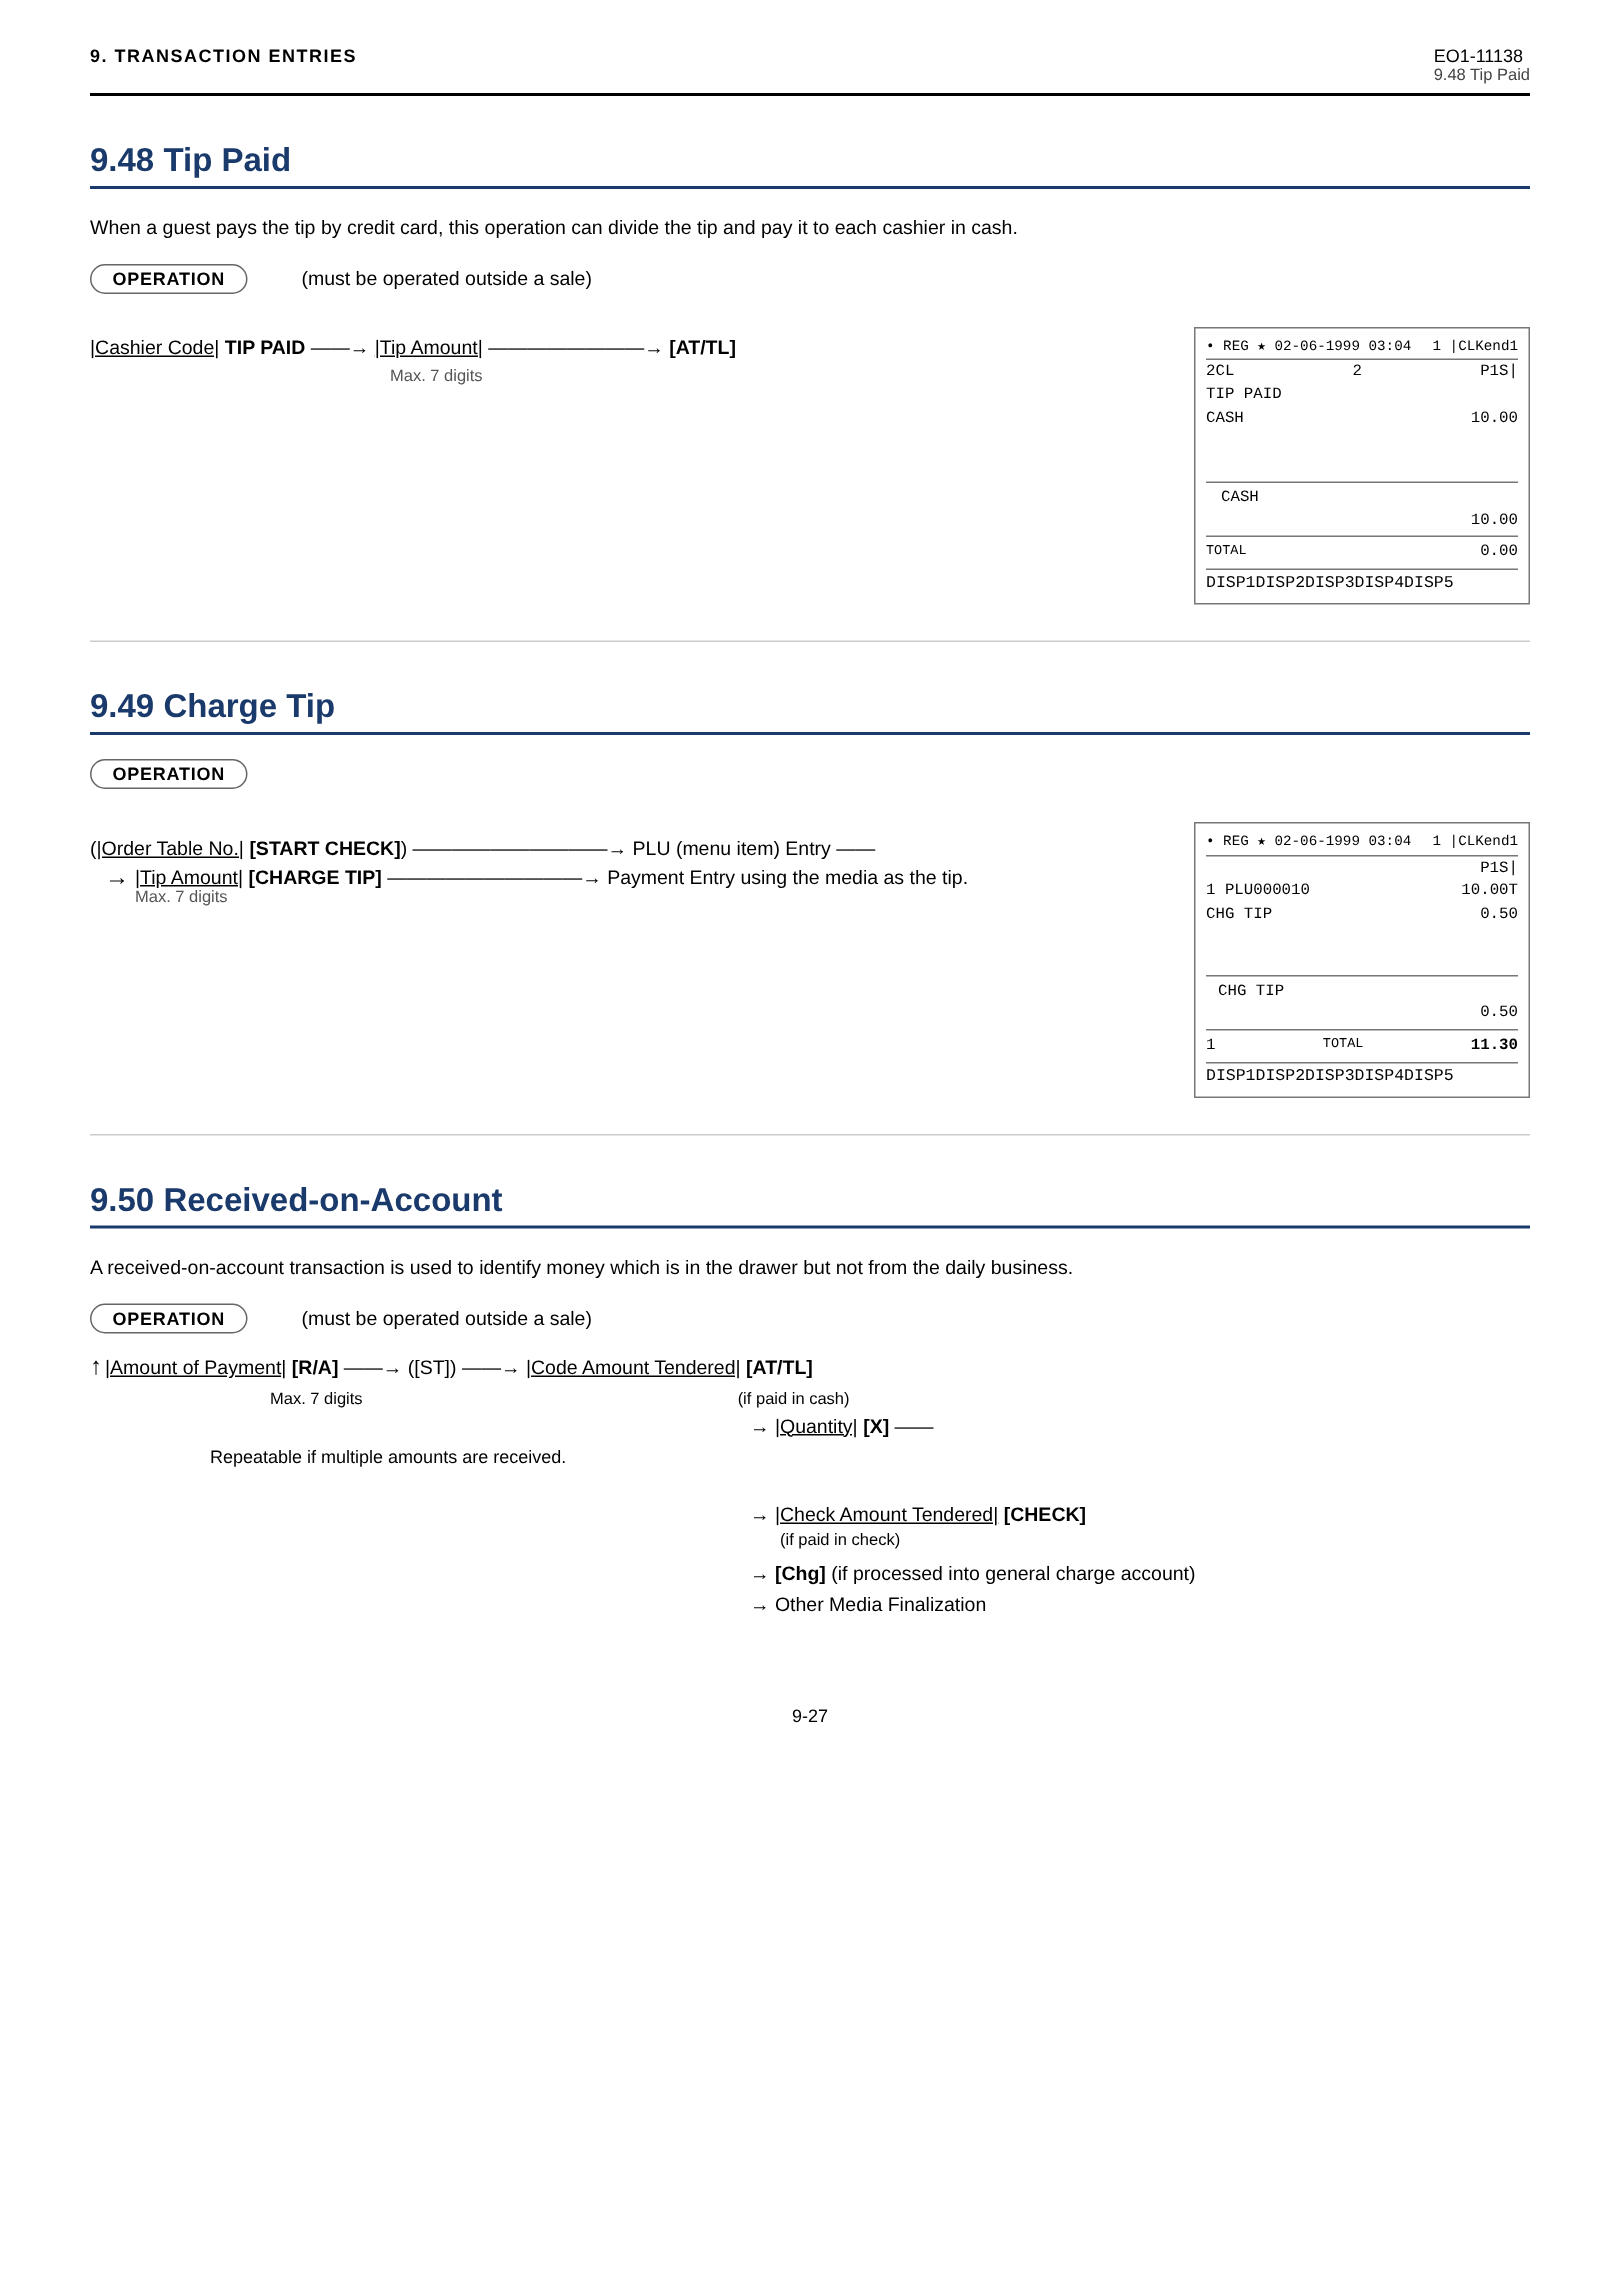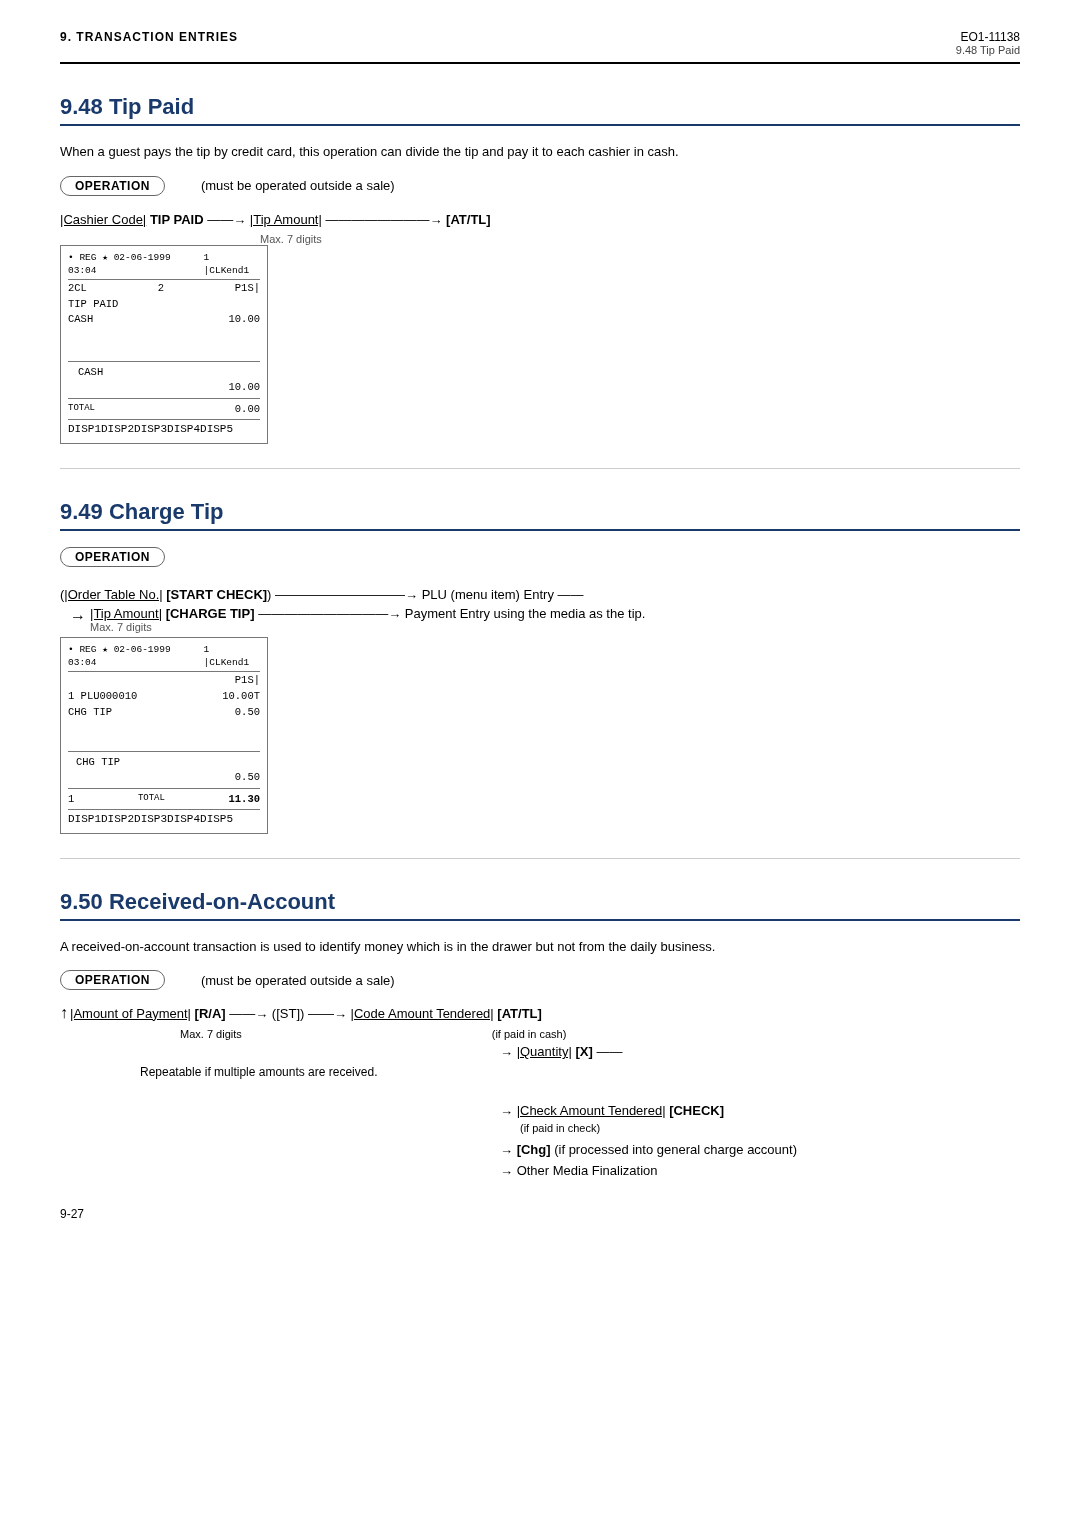--- a/index.html
+++ b/index.html
@@ -25,21 +25,20 @@
       border-bottom: 2px solid #000;
       padding-bottom: 6px;
       margin-bottom: 4px;
     }
     .header-left {
       font-weight: bold;
       font-size: 12px;
       letter-spacing: 1px;
     }
     .header-right {
-      text-align: right;
       font-size: 12px;
     }
     .header-right .sub {
       font-size: 11px;
       color: #444;
     }
     .section {
       margin-top: 30px;
     }
     .section-title {
@@ -69,23 +68,22 @@
     .operation-row {
       display: flex;
       align-items: center;
       margin-bottom: 10px;
       font-size: 13px;
       gap: 26px;
     }
     .flow-area {
       display: flex;
       align-items: flex-start;
-      margin-top: 10px;
+      margin-top: 22px;
       gap: 0;
-      flex-direction: column;
     }
     .flow-diagram {
       flex: 1;
       padding-right: 20px;
     }
     .key-label {
       font-weight: bold;
     }
     .underline-label {
       text-decoration: underline;
@@ -99,27 +97,27 @@
     .note-block {
       margin: 12px 0;
       font-size: 13px;
       line-height: 1.5;
     }
     .note-block .note-label {
       font-weight: bold;
       font-style: italic;
     }
     .footer-page {
-      text-align: left;
-      margin-top: 29px;
+      text-align: center;
+      margin-top: 60px;
       font-size: 12px;
     }
     
     .receipt-small {
-      width: 208px;
+      width: 224px;
       border: 1px solid #777;
       font-family: 'Courier New', monospace;
       font-size: 10.5px;
       padding: 5px 7px;
       background: #fff;
       line-height: 1.4;
     }
     .r-header {
       display: flex;
       justify-content: space-between;

